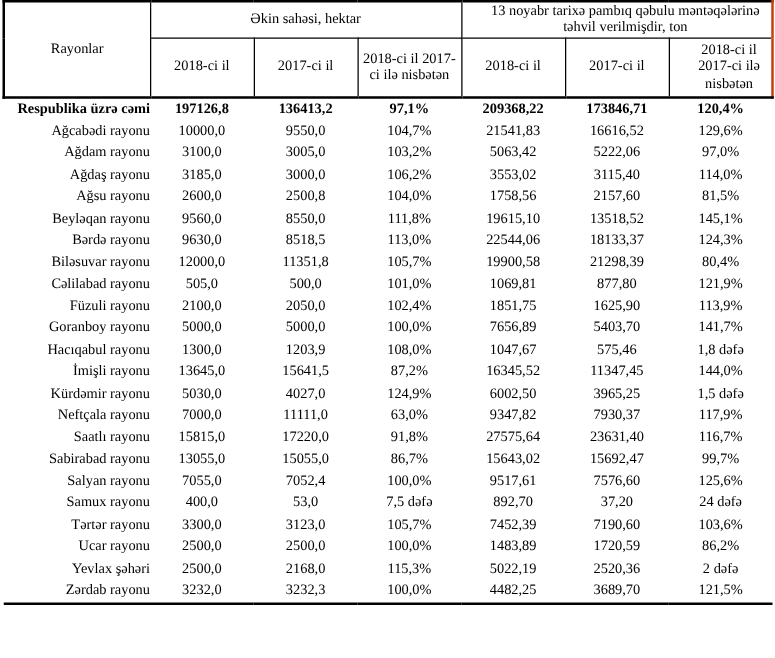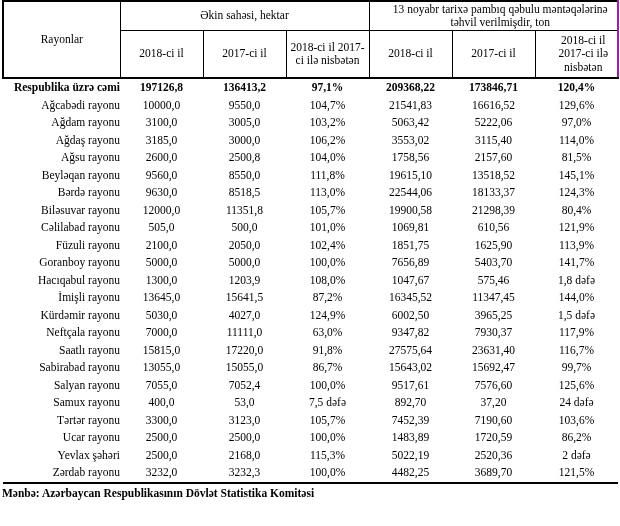--- a/index.html
+++ b/index.html
@@ -41,21 +41,21 @@
     font-weight: normal;
     font-size: 11.5px;
     text-align: center;
     vertical-align: middle;
     padding: 0 2px;
     line-height: 13.5px;
   }
   thead tr.group-row th { height: 28px; }
   thead tr.sub-row th   { height: 46px; }
   thead th.region-head  { border-left: 2px solid #000; }
-  thead th.right-edge   { border-right: 2px solid #a21caf; padding-left: 16px; }
+  thead th.right-edge   { border-right: 2px solid #c2410c; padding-left: 16px; }
   thead tr.group-row th { border-top: 2px solid #000; }
   thead th.head-bottom  { border-bottom: 2px solid #000; }
   thead th.group2-head  { border-left: 1.5px solid #000; }
 
   tbody th, tbody td {
     border: none;
     font-weight: normal;
     height: 17.5px;
     line-height: 17.5px;
     padding: 0;
@@ -179,21 +179,21 @@
           <td class="row-value">19900,58</td>
           <td class="row-value">21298,39</td>
           <td class="row-value">80,4%</td>
         </tr>
         <tr>
           <th class="row-label">Cəlilabad rayonu</th>
           <td class="row-value">505,0</td>
           <td class="row-value">500,0</td>
           <td class="row-value">101,0%</td>
           <td class="row-value">1069,81</td>
-          <td class="row-value">610,56</td>
+          <td class="row-value">877,80</td>
           <td class="row-value">121,9%</td>
         </tr>
         <tr>
           <th class="row-label">Füzuli rayonu</th>
           <td class="row-value">2100,0</td>
           <td class="row-value">2050,0</td>
           <td class="row-value">102,4%</td>
           <td class="row-value">1851,75</td>
           <td class="row-value">1625,90</td>
           <td class="row-value">113,9%</td>
@@ -311,15 +311,14 @@
           <td class="row-value">3232,0</td>
           <td class="row-value">3232,3</td>
           <td class="row-value">100,0%</td>
           <td class="row-value">4482,25</td>
           <td class="row-value">3689,70</td>
           <td class="row-value">121,5%</td>
         </tr>
       </tbody>
   </table>
 
-  <div class="doc-footer">Mənbə: Azərbaycan Respublikasının Dövlət Statistika Komitəsi</div>
 
 </div>
 
 </body></html>

